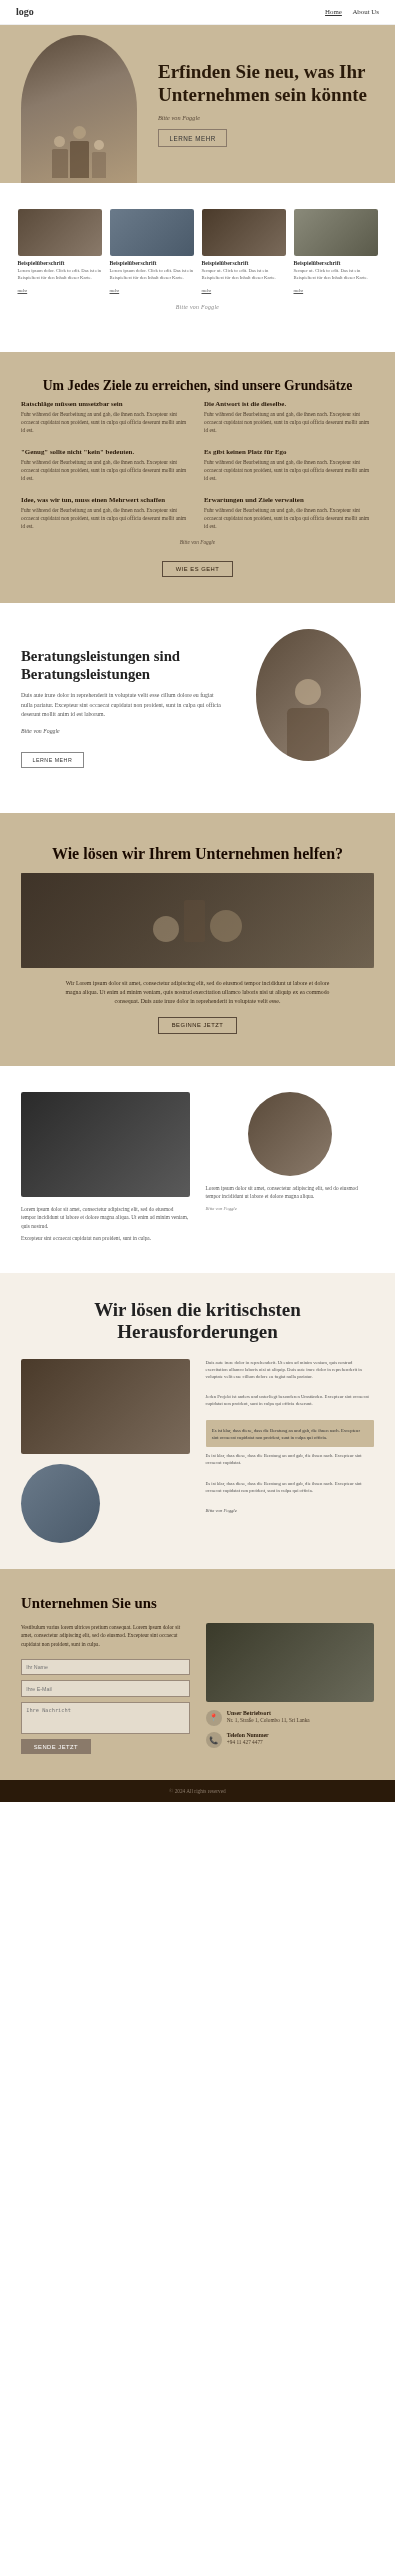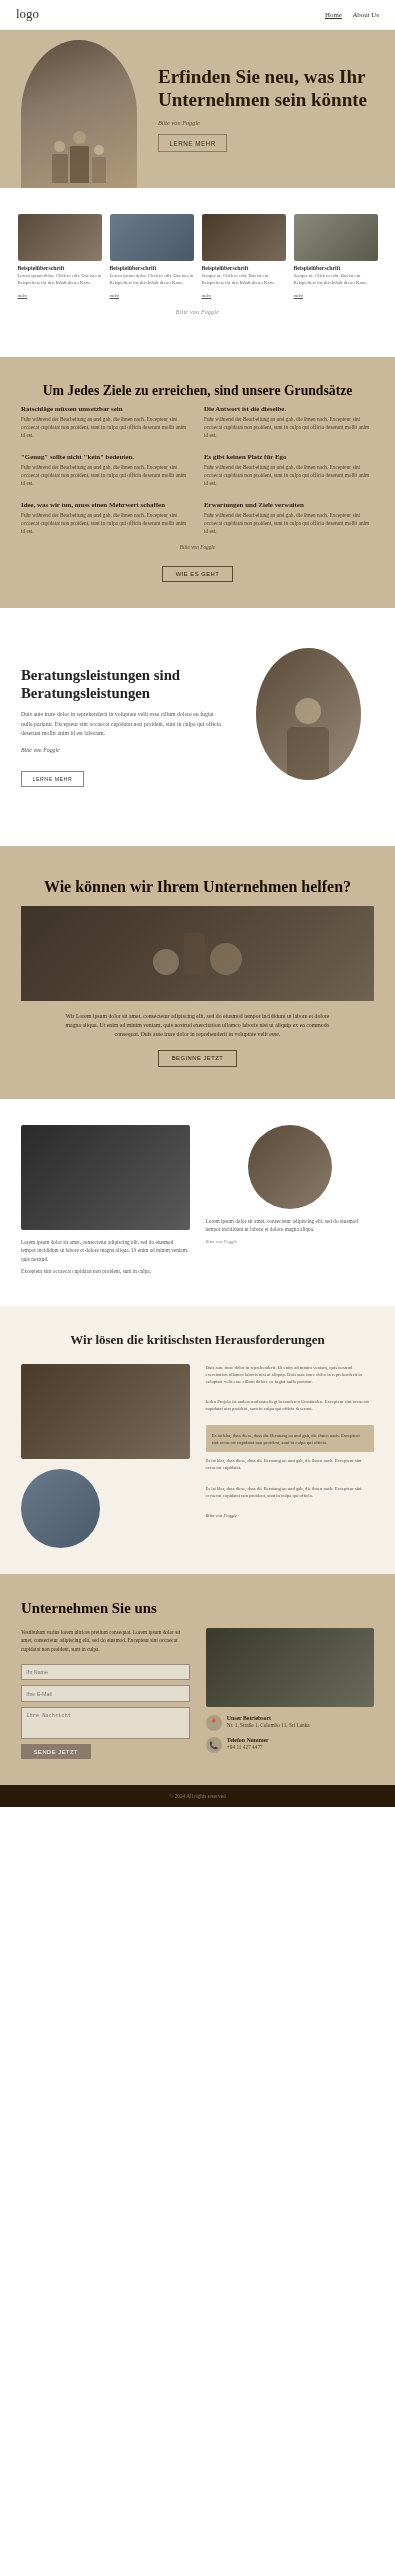--- a/index.html
+++ b/index.html
@@ -132,21 +132,21 @@
       padding: 4.2px 12.7px;
       font-size: 5.8px;
       cursor: pointer;
       color: #2a1a0a;
       letter-spacing: 0.5px;
       text-transform: uppercase;
     }
 
     
     .consulting {
-      padding: 40px 21px;
+      padding: 26px 21px;
       background: #fff;
       display: flex;
       align-items: center;
       gap: 21px;
     }
     .consulting-text { flex: 1; }
     .consulting-text h2 { font-size: 14.8px; font-weight: bold; color: #222; line-height: 1.2; margin-bottom: 8px; }
     .consulting-text p { font-size: 5.8px; color: #555; line-height: 1.6; margin-bottom: 8px; }
     .consulting-sub { font-size: 5.3px; color: #888; font-style: italic; }
     .btn-consulting {
@@ -235,21 +235,21 @@
       margin: 0 auto 8px;
     }
     .projects-right p { font-size: 5.3px; color: #555; line-height: 1.6; margin-bottom: 4.2px; }
     .projects-right .proj-sub { font-size: 4.7px; color: #888; font-style: italic; }
 
     
     .challenges {
       background: #f5f0e8;
       padding: 26px 21px;
     }
-    .challenges h2 { font-size: 13px; font-weight: bold; text-align: center; margin-bottom: 16px; color: #222; }
+    .challenges h2 { font-size: 19px; font-weight: bold; text-align: center; margin-bottom: 16px; color: #222; }
     .challenges-grid {
       display: grid;
       grid-template-columns: 1fr 1fr;
       gap: 16px;
       align-items: start;
     }
     .challenge-image {
       width: 100%;
       height: 95px;
       background: linear-gradient(135deg, #4a3a2a, #7a6a5a);
@@ -368,21 +368,21 @@
     }
     .person-body {
       background: rgba(100,80,60,0.5);
       border-radius: 1.6px 1.6px 0 0;
     }
   </style>
 </head>
 <body>
 
 <nav>
-  <span style="font-size:13px;font-weight:normal;color:#333;">logo</span>
+  <span style="font-size:10px;font-weight:bold;color:#333;">logo</span>
   <div class="nav-links">
     <a href="#" class="active">Home</a>
     <a href="#">About Us</a>
   </div>
 </nav>
 
 <section class="hero">
   <div class="hero-image">
     <div class="hero-image-inner">
       <div class="people-group">
@@ -481,21 +481,21 @@
     <div class="consulting-image-inner">
       <div style="display:flex;flex-direction:column;align-items:center;justify-content:flex-end;height:100%;">
         <div style="width:26px;height:26px;border-radius:50%;background:rgba(200,180,150,0.6);margin-bottom:2.6px;"></div>
         <div style="width:42px;height:53px;background:rgba(80,60,40,0.4);border-radius:5.3px 5.3px 0 0;"></div>
       </div>
     </div>
   </div>
 </section>
 
 <section class="help-section">
-  <h2>Wie können wir Ihrem Unternehmen helfen?</h2>
+  <h2>Wie lösen wir Ihrem Unternehmen helfen?</h2>
   <div class="help-image">
     <div style="width:100%;height:100%;background:linear-gradient(135deg, rgba(60,50,40,0.8) 0%, rgba(100,90,70,0.5) 100%);display:flex;align-items:center;justify-content:center;">
       <div style="display:flex;gap:5.3px;align-items:flex-end;">
         <div style="width:26px;height:26px;border-radius:50%;background:rgba(180,160,130,0.5);"></div>
         <div style="width:21px;height:42px;background:rgba(100,80,60,0.4);border-radius:2.1px;"></div>
         <div style="width:32px;height:32px;border-radius:50%;background:rgba(160,140,110,0.5);"></div>
       </div>
     </div>
   </div>
   <p>Wir Lorem ipsum dolor sit amet, consectetur adipiscing elit, sed do eiusmod tempor incididunt ut labore et dolore magna aliqua. Ut enim ad minim veniam, quis nostrud exercitation ullamco laboris nisi ut aliquip ex ea commodo consequat. Duis aute irure dolor in reprehenderit in voluptate velit esse.</p>

